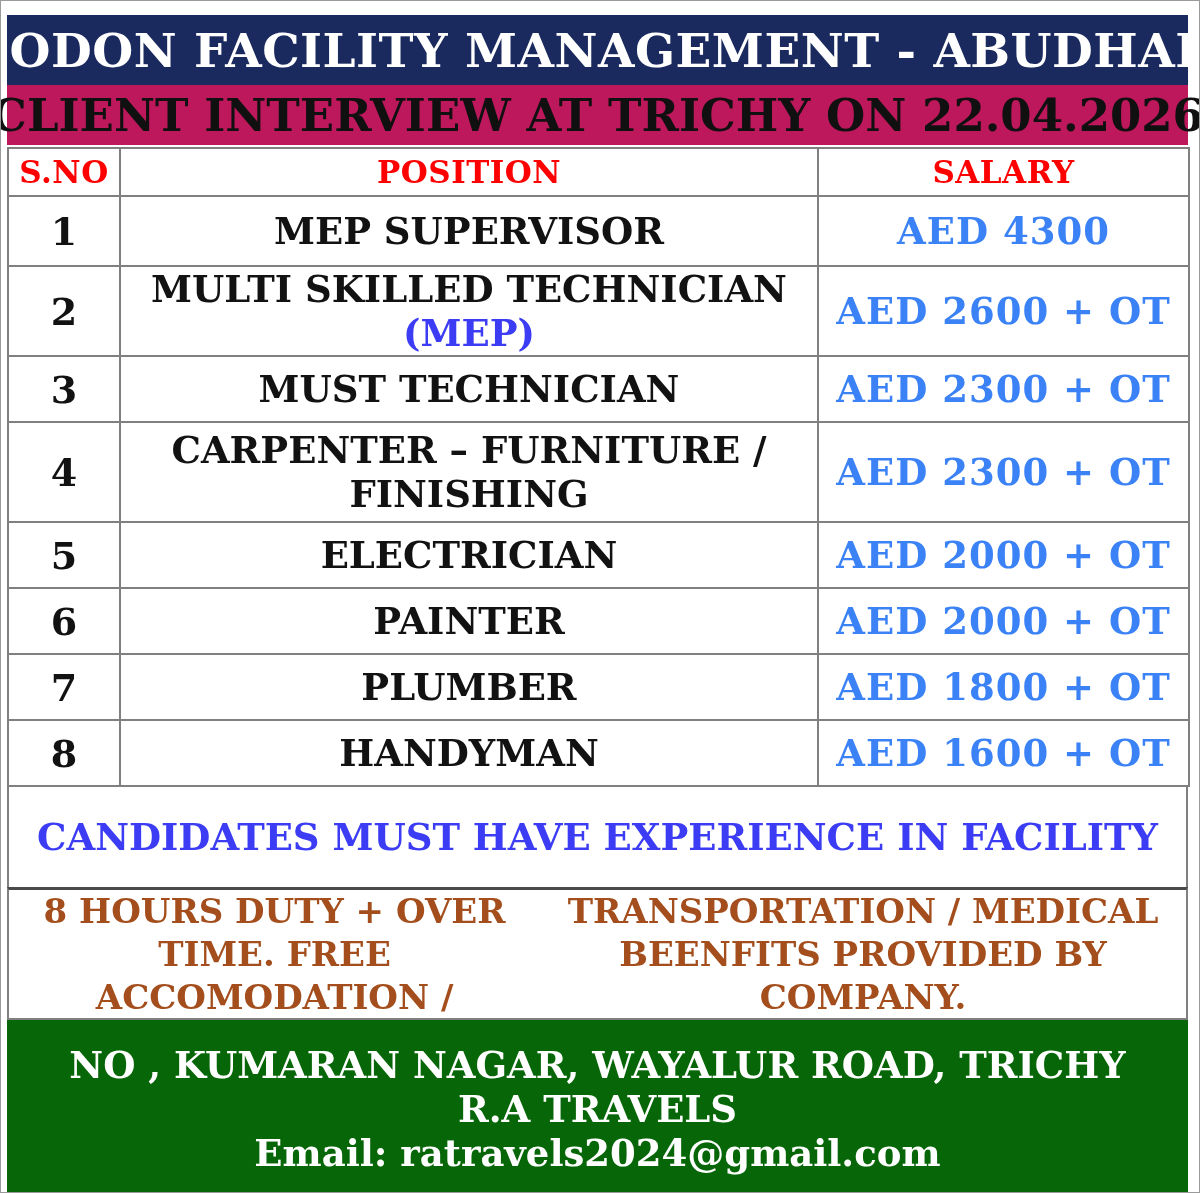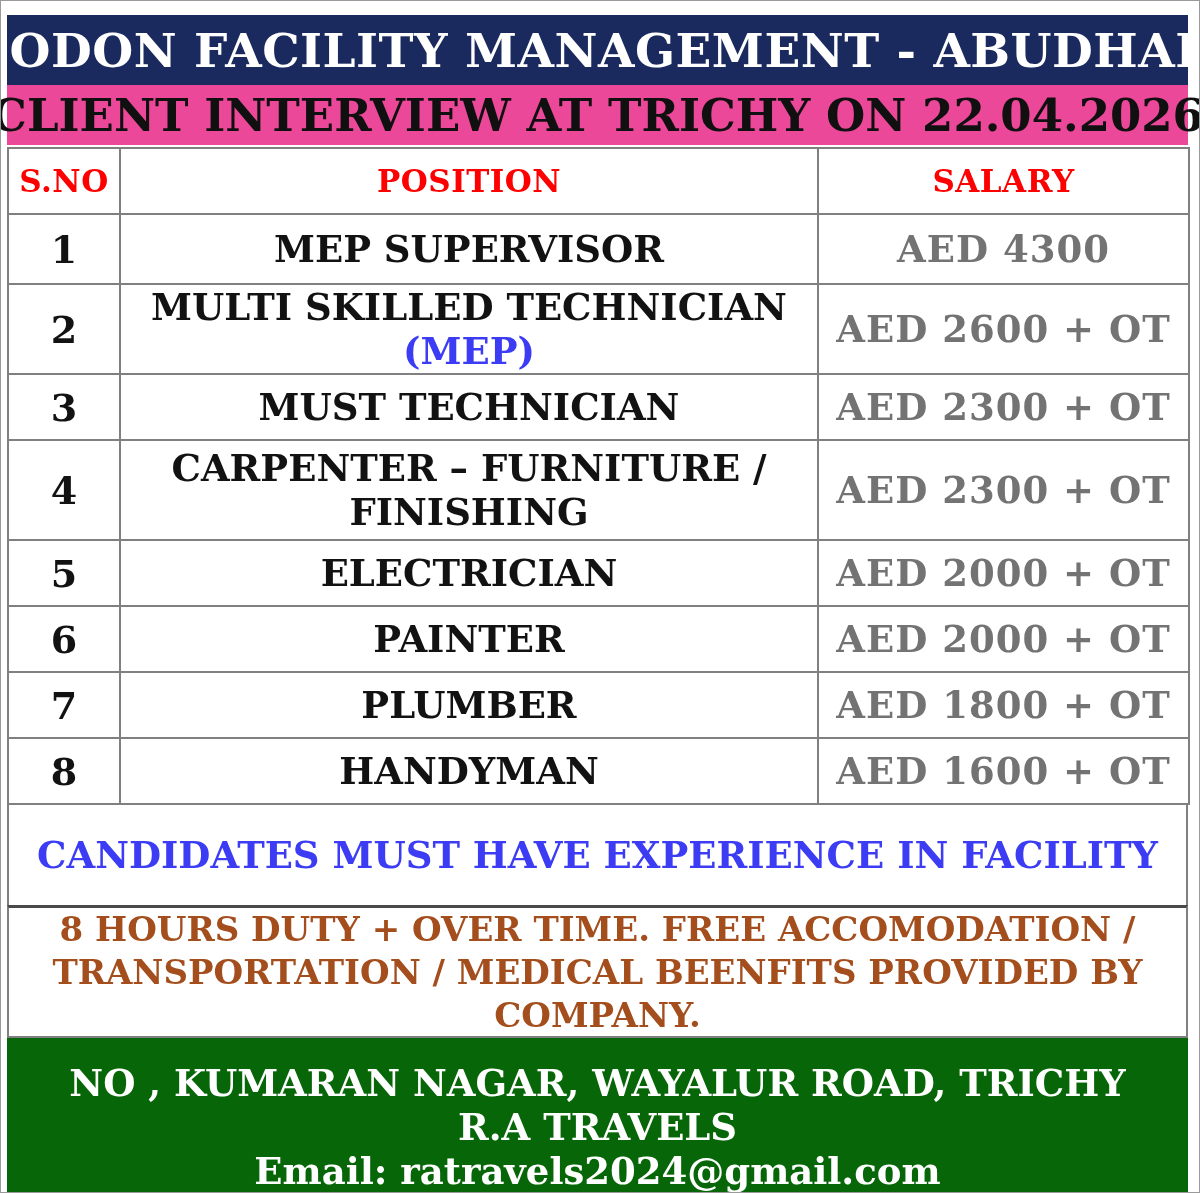--- a/index.html
+++ b/index.html
@@ -27,21 +27,21 @@
     align-items: center;
     justify-content: center;
     font-size: 47px;
     letter-spacing: 0.5px;
     white-space: nowrap;
   }
 
   
   .yellow-banner {
     height: 60px;
-    background: #ec4899;
+    background: #be185d;
     color: #101010;
     display: flex;
     align-items: center;
     justify-content: center;
     font-size: 45px;
     white-space: nowrap;
   }
 
   
   table.positions {
@@ -52,28 +52,28 @@
   }
   table.positions th, table.positions td {
     border: 2px solid #808080;
     text-align: center;
     vertical-align: middle;
     padding: 0;
   }
   col.c-sno    { width: 112px; }
   col.c-pos    { width: 698px; }
   col.c-salary { width: 371px; }
-  tr.head-row    { height: 66px; }
+  tr.head-row    { height: 48px; }
   tr.head-row th { color: #ff0000; font-size: 31px; letter-spacing: 0.5px; }
   tr.r-tall   { height: 100px; }
   tr.r-std    { height: 66px; }
   tr.r-first  { height: 70px; }
   td.sno-cell    { font-size: 38px; color: #121212; }
   td.pos-cell    { font-size: 37px; color: #121212; }
-  td.salary-cell { font-size: 37px; color: #737373; letter-spacing: 1px; }
+  td.salary-cell { font-size: 37px; color: #3b82f6; letter-spacing: 1px; }
   .mep-suffix { color: #3c3cf5; }
 
   
   .notice-blue {
     border-left: 2px solid #808080;
     border-right: 2px solid #808080;
     height: 100px;
     display: flex;
     flex-direction: column;
     align-items: center;
@@ -85,21 +85,21 @@
   }
 
   
   .notice-brown {
     border-left: 2px solid #808080;
     border-right: 2px solid #808080;
     border-top: 3px solid #4a4a4a;
     border-bottom: 2px solid #808080;
     height: 128px;
     display: flex;
-    flex-direction: column;
+    flex-direction: row;
     align-items: center;
     justify-content: center;
     color: #a34e1c;
     font-size: 34px;
     line-height: 43px;
     text-align: center;
   }
 
   
   .footer-green {

